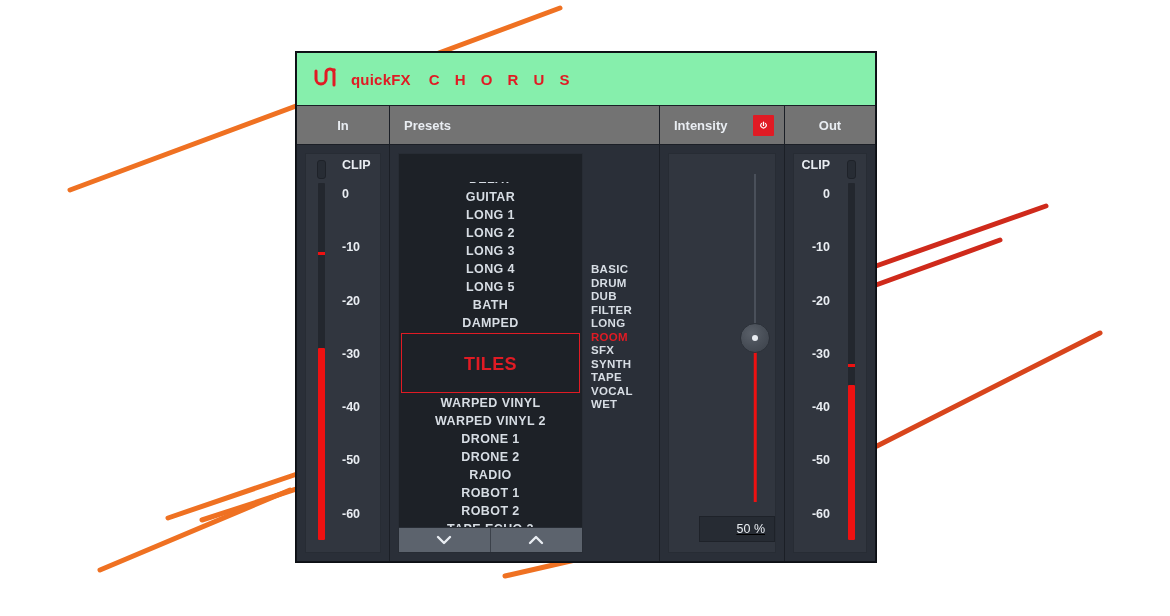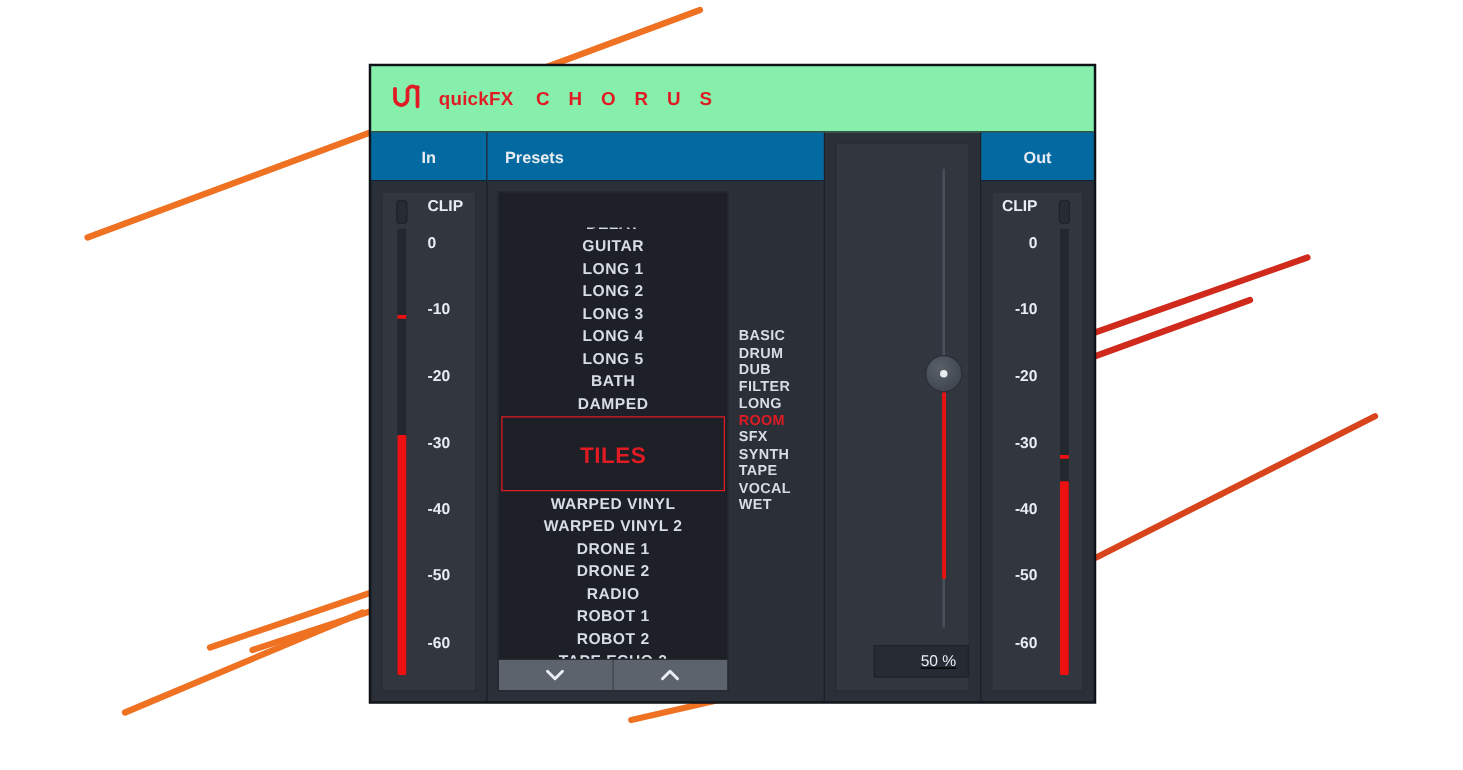--- a/index.html
+++ b/index.html
@@ -34,21 +34,21 @@
 
   
   .body-row{flex:1 1 auto;display:flex;min-height:0;}
   .col{display:flex;flex-direction:column;min-height:0;}
   .col-in{flex:0 0 92px;border-right:1px solid #1b1f26;}
   .col-presets{flex:1 1 auto;border-right:1px solid #1b1f26;}
   .col-intensity{flex:0 0 124px;border-right:1px solid #1b1f26;}
   .col-out{flex:0 0 90px;}
 
   .col-head{
-    height:38px;flex:0 0 38px;background:#0369a1;
+    height:38px;flex:0 0 38px;background:#737373;
     border-bottom:1px solid #1b1f26;
     display:flex;align-items:center;justify-content:center;gap:8px;
     color:#e9edf2;font-size:13px;font-weight:bold;
   }
   .col-head.left{justify-content:flex-start;padding-left:14px;}
   .col-head.split{justify-content:space-between;padding:0 10px 0 14px;}
   .power-btn{
     width:21px;height:21px;background:#e01b24;border:none;
     display:flex;align-items:center;justify-content:center;cursor:pointer;
     border-radius:1px;
@@ -275,20 +275,29 @@
             <div class="cat-item">SFX</div>
             <div class="cat-item">SYNTH</div>
             <div class="cat-item">TAPE</div>
             <div class="cat-item">VOCAL</div>
             <div class="cat-item">WET</div>
           </div>
       </div>
     </div>
 
     <div class="col col-intensity">
+      <div class="col-head split">
+        <span>Intensity</span>
+        <button class="power-btn">
+          <svg width="13" height="13" viewBox="0 0 16 16">
+            <path d="M8,2 L8,8" stroke="#ffffff" stroke-width="2.2" stroke-linecap="round" fill="none"></path>
+            <path d="M4.6,4.2 A4.8,4.8 0 1 0 11.4,4.2" stroke="#ffffff" stroke-width="2" fill="none" stroke-linecap="round"></path>
+          </svg>
+        </button>
+      </div>
       <div class="col-inner">
         <div class="intensity-inner">
           <div class="slider-wrap">
             <div class="slider-track-bg"></div>
             <div class="slider-track-fill" id="slider-fill" style="top: 170px; height: 164px;"></div>
             <div class="slider-knob" id="slider-knob" style="top: 170px;"></div>
           </div>
           <div class="value-box">50 %</div>
         </div>
       </div>

